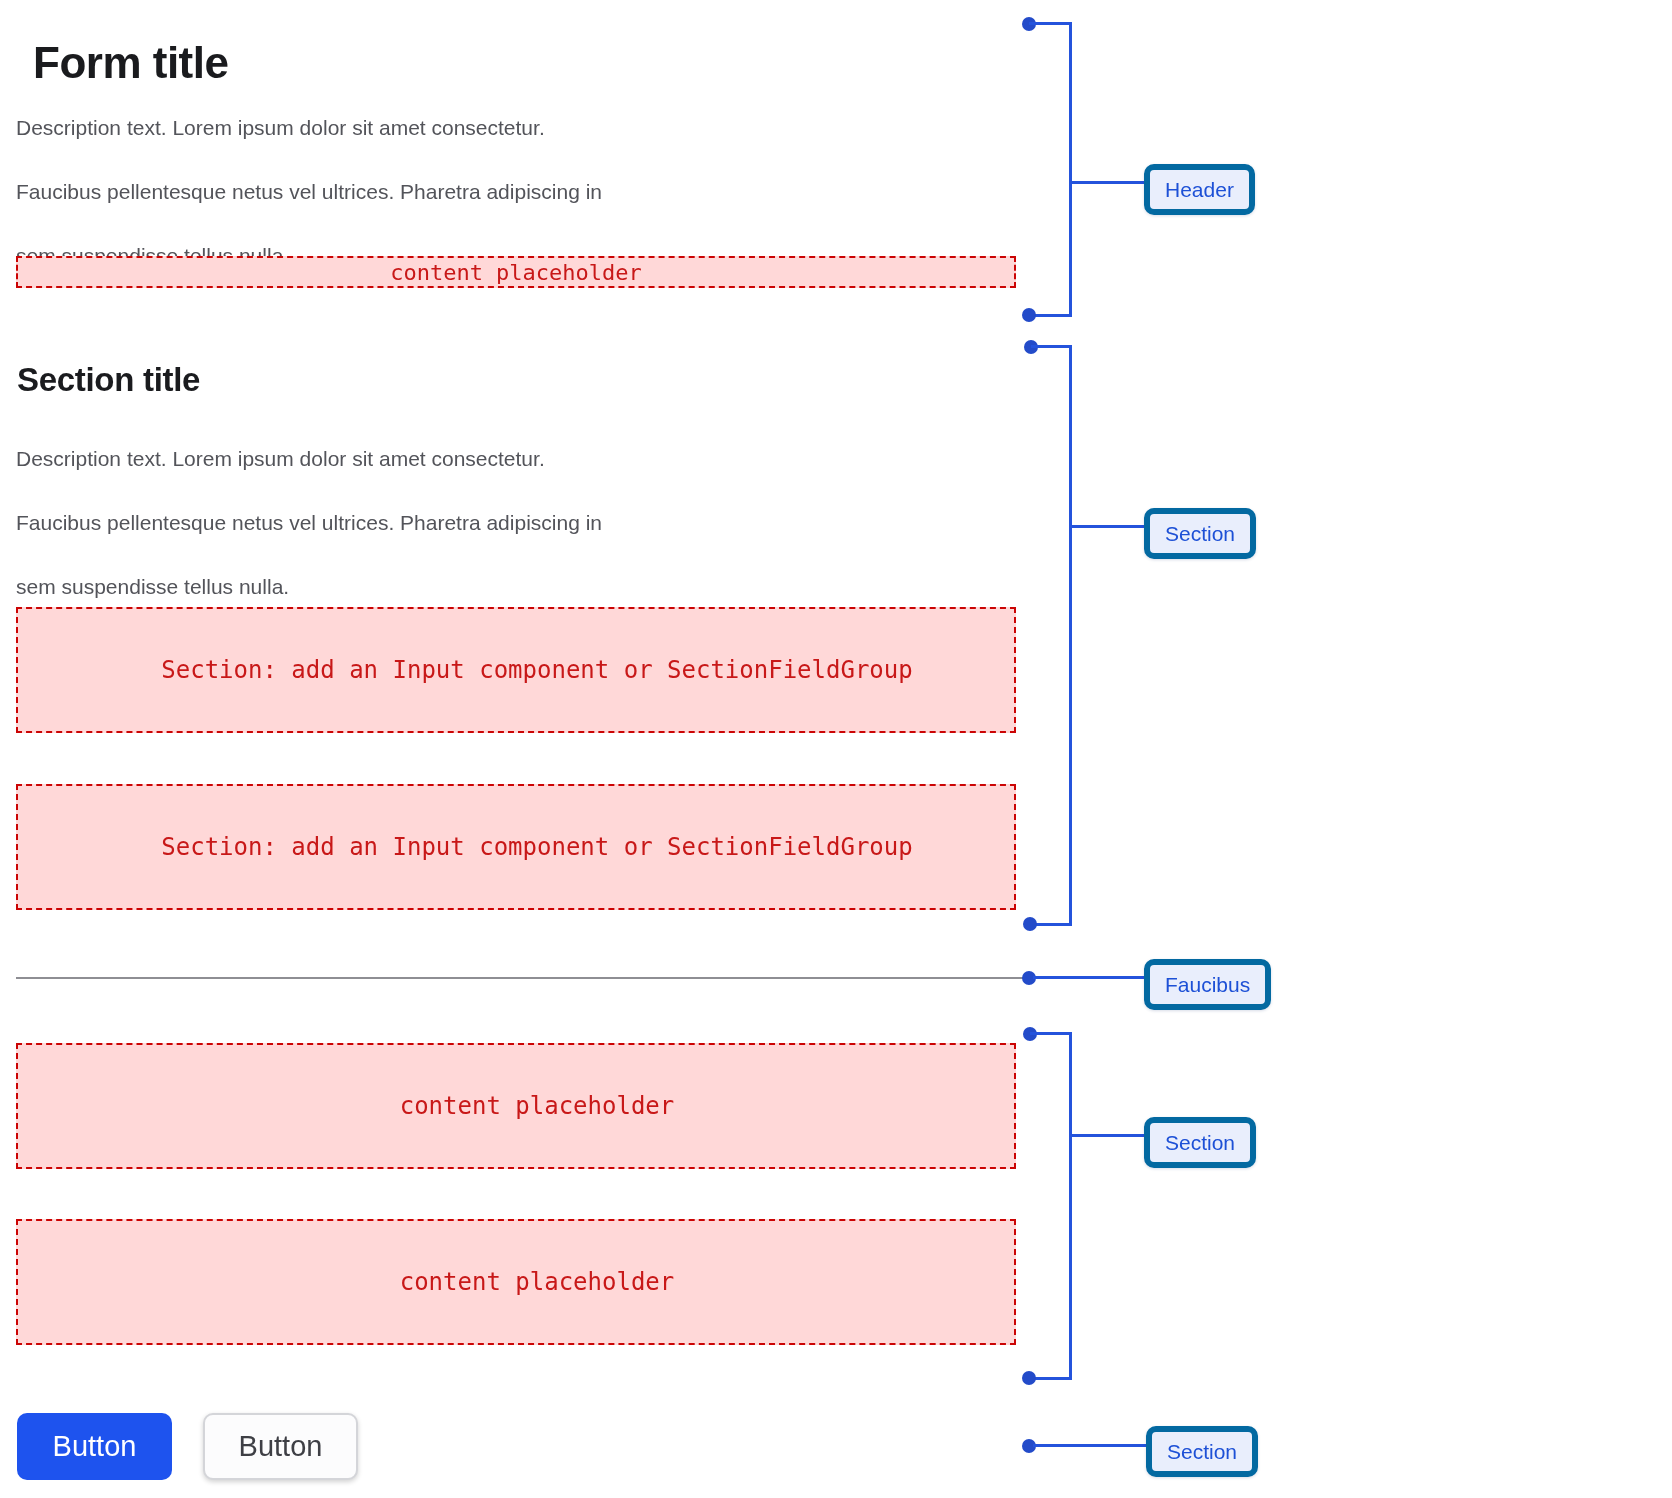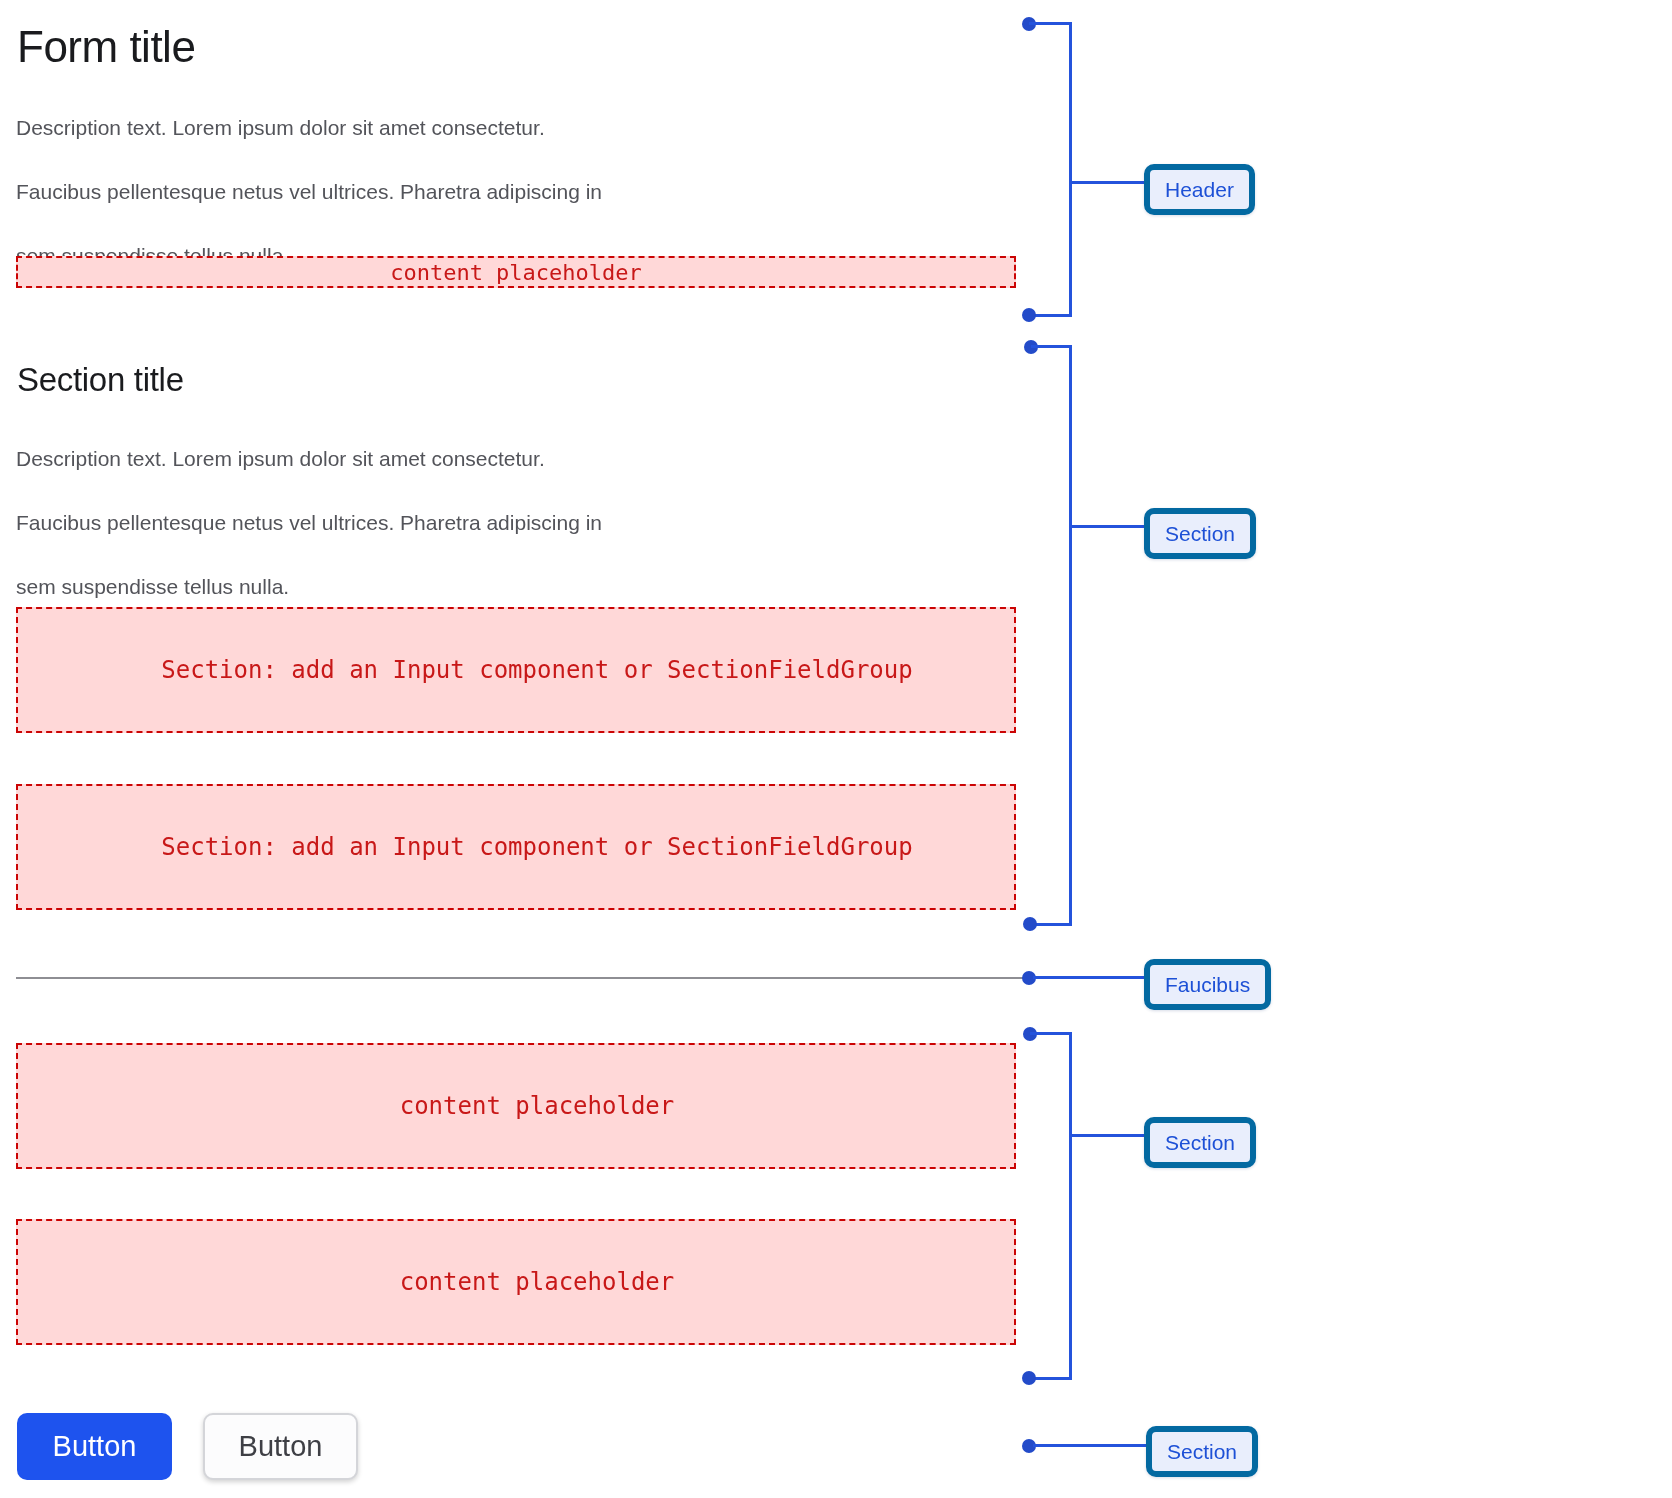--- a/index.html
+++ b/index.html
@@ -4,27 +4,27 @@
 <style>
   html,body { margin:0; padding:0; background:#ffffff; }
   .canvas {
     position:relative;
     width:1672px; height:1498px;
     background:#ffffff;
     font-family:"Liberation Sans", sans-serif;
     overflow:hidden;
   }
   .form-title {
-    position:absolute; left:17px; top:22px; margin:0;
-    font-size:44px; font-weight:400; letter-spacing:-0.5px;
+    position:absolute; left:17px; top:22px; margin:16px;
+    font-size:44px; font-weight:700; letter-spacing:-0.5px;
     color:#1a1b1e;
   }
   .section-title {
     position:absolute; left:17px; top:361px; margin:0;
-    font-size:33px; font-weight:400; letter-spacing:-0.3px;
+    font-size:33px; font-weight:700; letter-spacing:-0.3px;
     color:#1a1b1e;
   }
   .desc {
     position:absolute; left:16px; margin:0;
     font-size:21px; line-height:64px; color:#53545a;
     white-space:pre-line; width:980px;
   }
   .form-desc { top:96px; }
   .section-desc { top:427px; }
   .ph {

